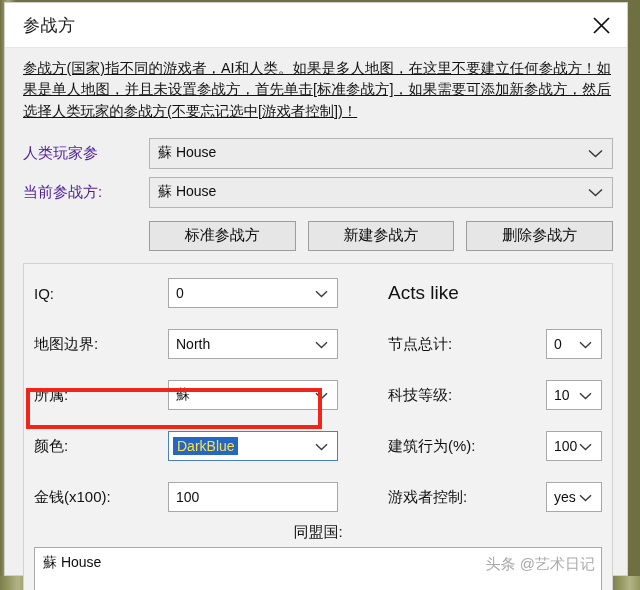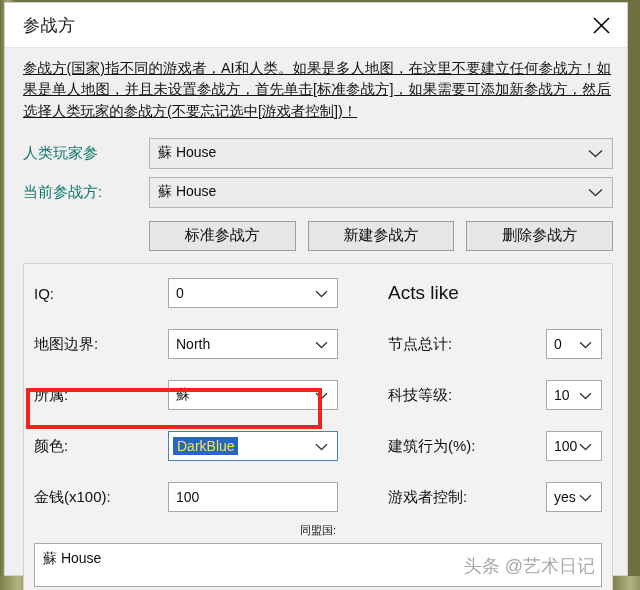--- a/index.html
+++ b/index.html
@@ -93,21 +93,21 @@
   }
   .sel-row {
     display: flex;
     align-items: center;
     margin-bottom: 8px;
   }
   .sel-label {
     width: 126px;
     flex: none;
     font-size: 15px;
-    color: #0f766e;
+    color: #4c1d95;
   }
   .combo {
     position: relative;
     flex: 1;
     height: 31px;
     background: #ececec;
     border: 1px solid #b4b4b4;
     box-sizing: border-box;
     display: flex;
     align-items: center;
@@ -213,21 +213,21 @@
     width: 296px;
     height: 41px;
     border: 4px solid #f02418;
     box-sizing: border-box;
     pointer-events: none;
   }
 
   
   #allies-label {
     text-align: center;
-    font-size: 11px;
+    font-size: 15px;
     color: #111;
     margin-top: 6px;
     margin-bottom: 5px;
   }
   #allies-list {
     flex: 1;
     min-height: 44px;
     background: #ffffff;
     border: 1px solid #a8a8a8;
     box-sizing: border-box;
@@ -236,22 +236,22 @@
     overflow: hidden;
   }
   .ally-item {
     font-size: 14px;
     color: #0d0d0d;
     cursor: default;
   }
   #watermark {
     position: absolute;
     right: 6px;
-    bottom: 8px;
-    font-size: 18px;
+    bottom: 16px;
+    font-size: 15px;
     color: #9a9a9a;
     opacity: 0.85;
     white-space: nowrap;
     margin-top: 34px;
   }
 </style>
 </head>
 <body>
 
 <div id="backdrop"></div>

